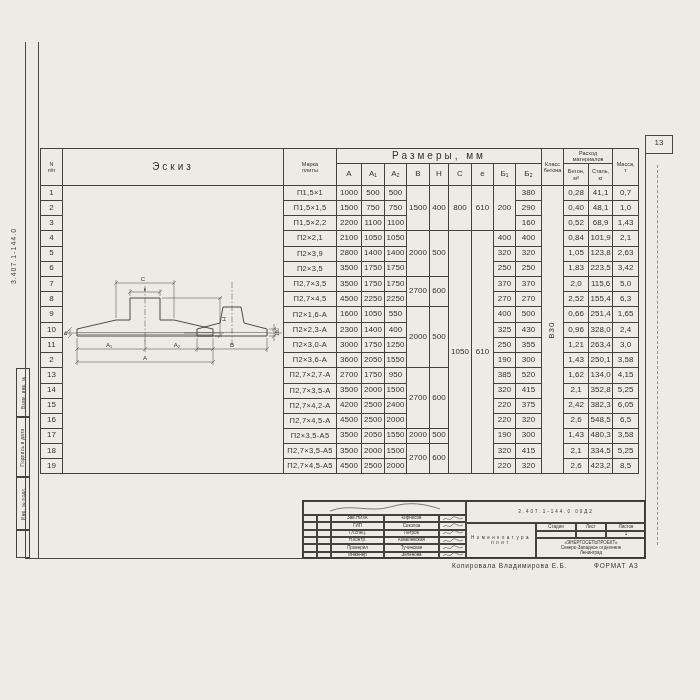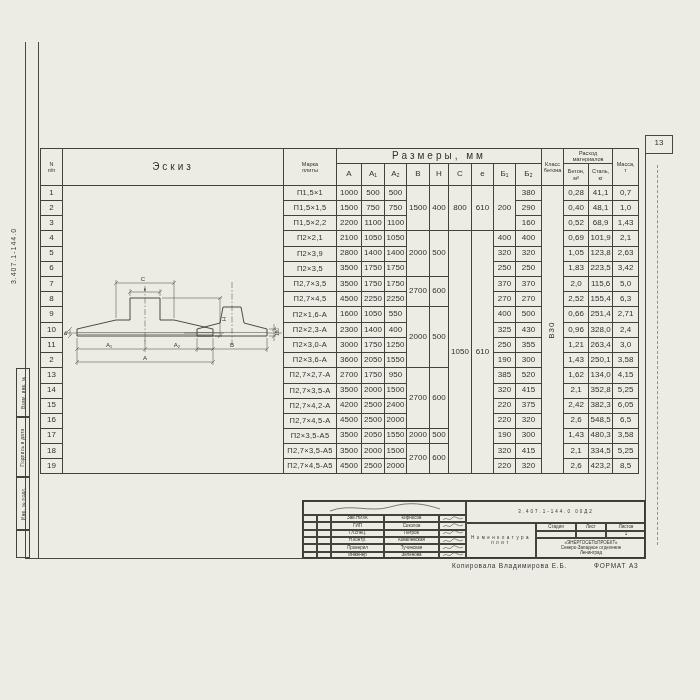--- a/index.html
+++ b/index.html
@@ -209,21 +209,21 @@
           <td class="markcol">П2×2,1</td>
           <td>2100</td>
           <td>1050</td>
           <td>1050</td>
           <td rowspan="3">2000</td>
           <td rowspan="3">500</td>
           <td rowspan="16">1050</td>
           <td rowspan="16">610</td>
           <td>400</td>
           <td>400</td>
-          <td>0,69</td>
+          <td>0,84</td>
           <td>101,9</td>
           <td>2,1</td>
         </tr>
         <tr>
           <td>5</td>
           <td class="markcol">П2×3,9</td>
           <td>2800</td>
           <td>1400</td>
           <td>1400</td>
           <td>320</td>
@@ -275,21 +275,21 @@
           <td class="markcol">П2×1,6-А</td>
           <td>1600</td>
           <td>1050</td>
           <td>550</td>
           <td rowspan="4">2000</td>
           <td rowspan="4">500</td>
           <td>400</td>
           <td>500</td>
           <td>0,66</td>
           <td>251,4</td>
-          <td>2,71</td>
+          <td>1,65</td>
         </tr>
         <tr>
           <td>10</td>
           <td class="markcol">П2×2,3-А</td>
           <td>2300</td>
           <td>1400</td>
           <td>400</td>
           <td>325</td>
           <td>430</td>
           <td>0,96</td>

